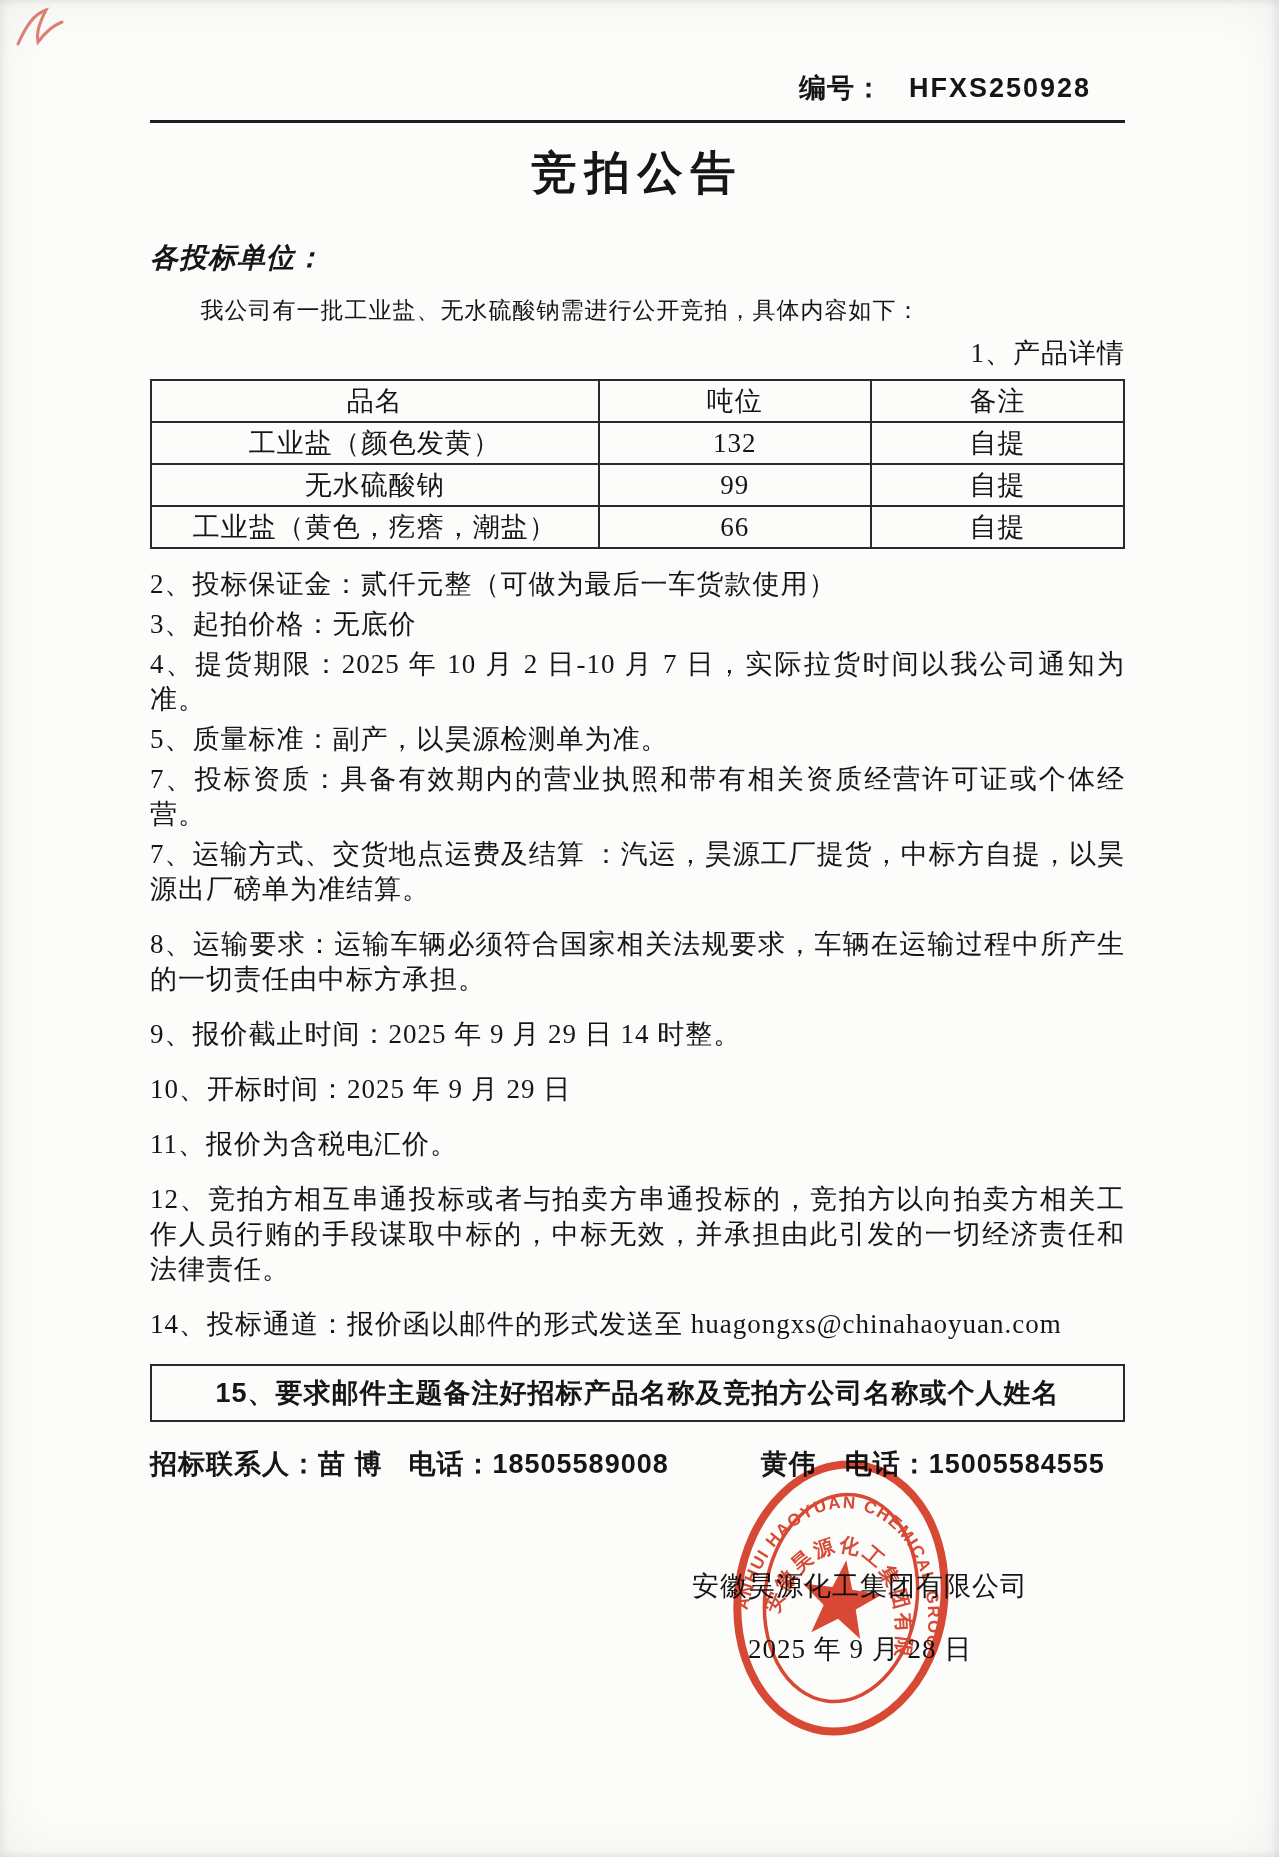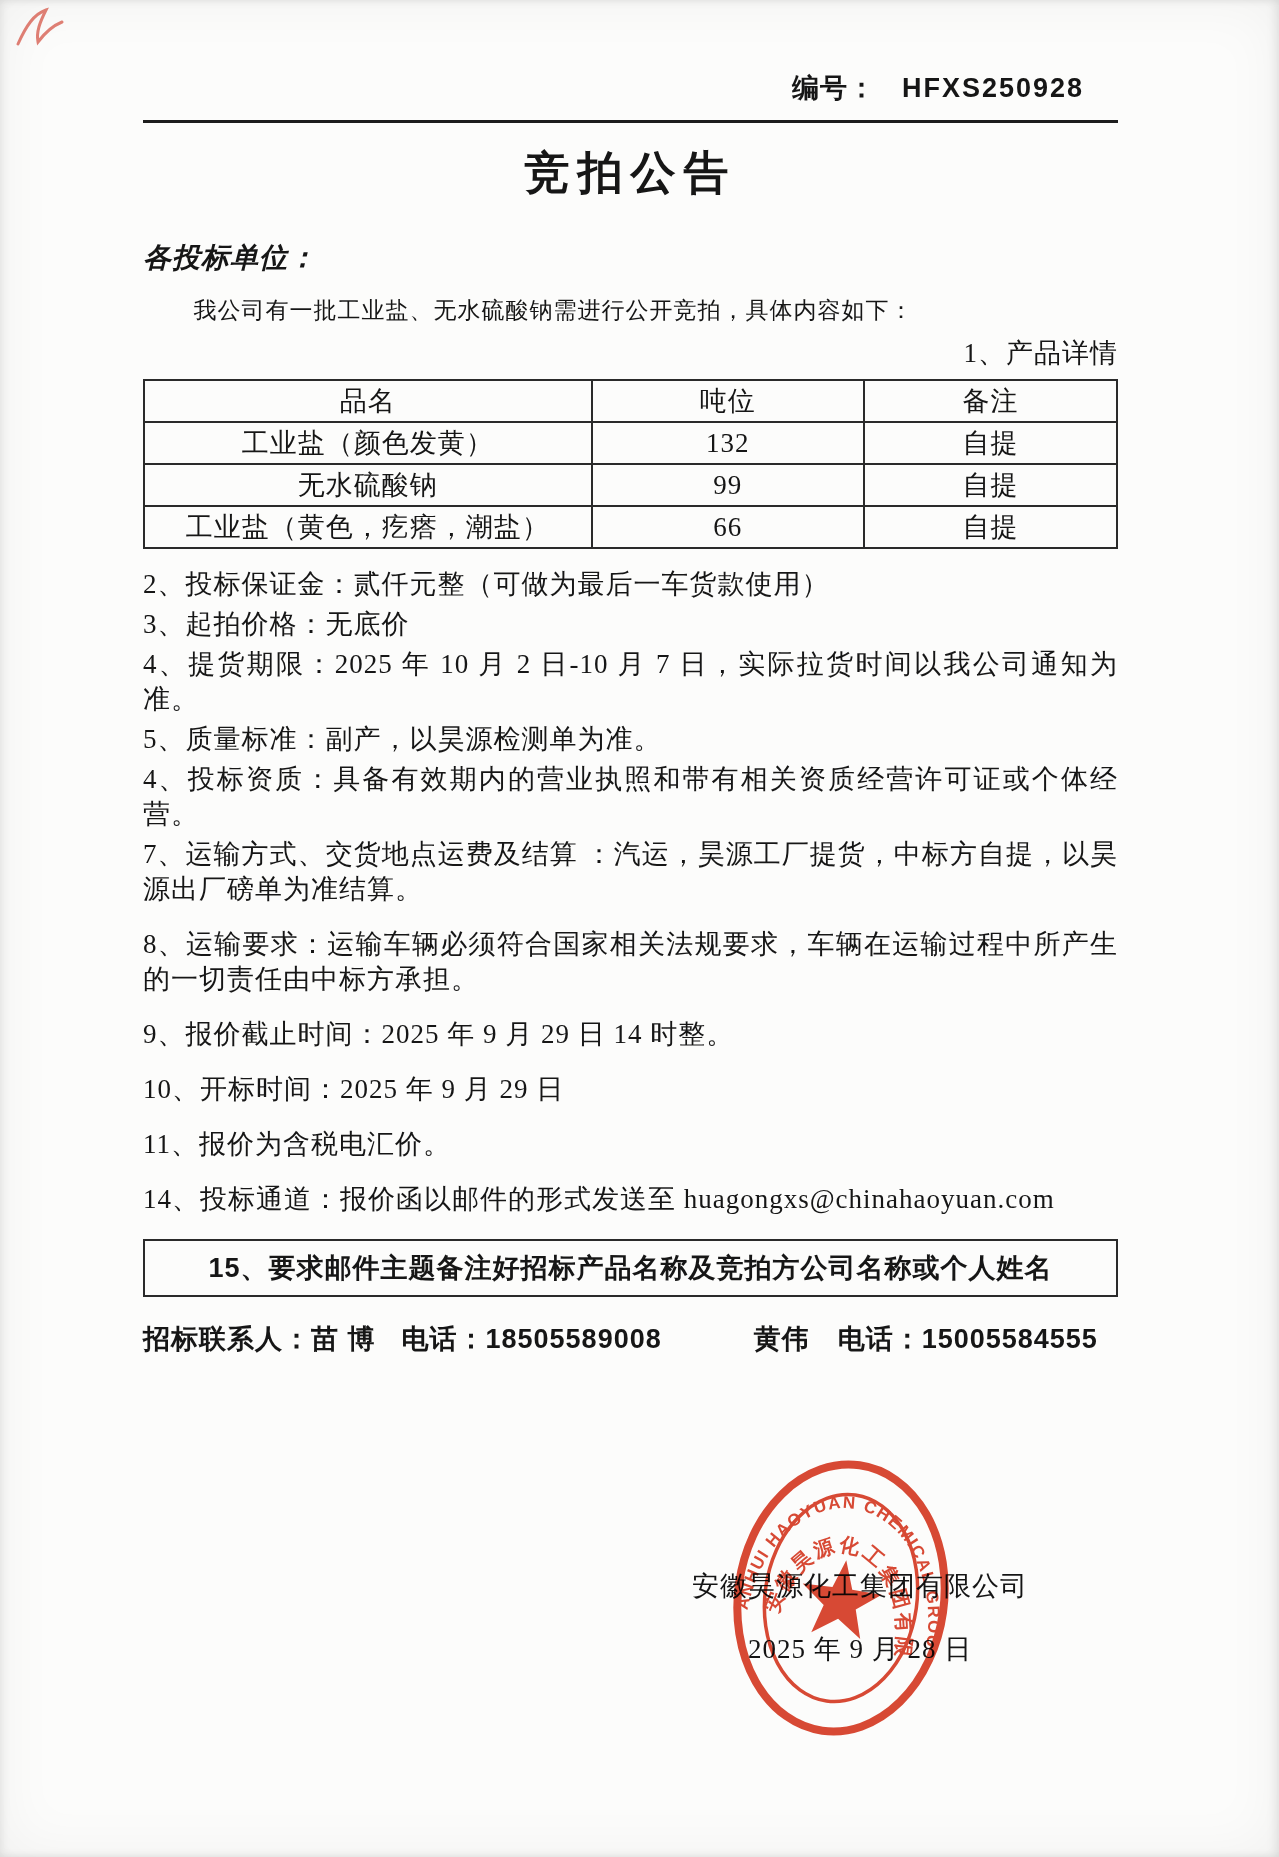--- a/index.html
+++ b/index.html
@@ -7,21 +7,21 @@
     position:relative;
     width:1279px;height:1857px;
     margin:0 auto;
     background:#fcfcfb;
     box-shadow:inset 0 0 60px rgba(0,0,0,0.05), inset -4px 0 10px rgba(0,0,0,0.08), inset 4px 0 8px rgba(0,0,0,0.05);
     font-family:"Liberation Serif","DejaVu Serif",serif;
     color:#161616;
     overflow:hidden;
   }
   .content{
-    position:absolute;left:143px;top:70px;width:975px;
+    position:absolute;left:150px;top:70px;width:975px;
   }
   .doc-number{
     text-align:right;
     padding-right:34px;
     font-family:"Liberation Sans","DejaVu Sans",sans-serif;
     font-weight:bold;font-size:27px;letter-spacing:1px;
   }
   .doc-number .num{margin-left:26px;letter-spacing:2px;}
   .rule{height:0;border-top:3px solid #1d1d1d;margin-top:14px;}
   .title{
@@ -132,32 +132,33 @@
     <div class="items">
 
         <div class="item tight">2、投标保证金：贰仟元整（可做为最后一车货款使用）</div>
 
         <div class="item tight">3、起拍价格：无底价</div>
 
         <div class="item tight">4、提货期限：2025 年 10 月 2 日-10 月 7 日，实际拉货时间以我公司通知为准。</div>
 
         <div class="item tight">5、质量标准：副产，以昊源检测单为准。</div>
 
-        <div class="item tight">4、投标资质：具备有效期内的营业执照和带有相关资质经营许可证或个体经营。</div>
+        <div class="item tight">7、投标资质：具备有效期内的营业执照和带有相关资质经营许可证或个体经营。</div>
 
         <div class="item tight">7、运输方式、交货地点运费及结算 ：汽运，昊源工厂提货，中标方自提，以昊源出厂磅单为准结算。</div>
 
         <div class="item spaced">8、运输要求：运输车辆必须符合国家相关法规要求，车辆在运输过程中所产生的一切责任由中标方承担。</div>
 
         <div class="item spaced">9、报价截止时间：2025 年 9 月 29 日 14 时整。</div>
 
         <div class="item spaced">10、开标时间：2025 年 9 月 29 日</div>
 
         <div class="item spaced">11、报价为含税电汇价。</div>
 
+        <div class="item spaced">12、竞拍方相互串通投标或者与拍卖方串通投标的，竞拍方以向拍卖方相关工作人员行贿的手段谋取中标的，中标无效，并承担由此引发的一切经济责任和法律责任。</div>
 
 
         <div class="item spaced">14、投标通道：报价函以邮件的形式发送至 huagongxs@chinahaoyuan.com</div>
       </div>
 
     <div class="boxed">15、要求邮件主题备注好招标产品名称及竞拍方公司名称或个人姓名</div>
 
     <div class="contacts">
       <span>招标联系人：</span>
       <span>苗 博</span>

